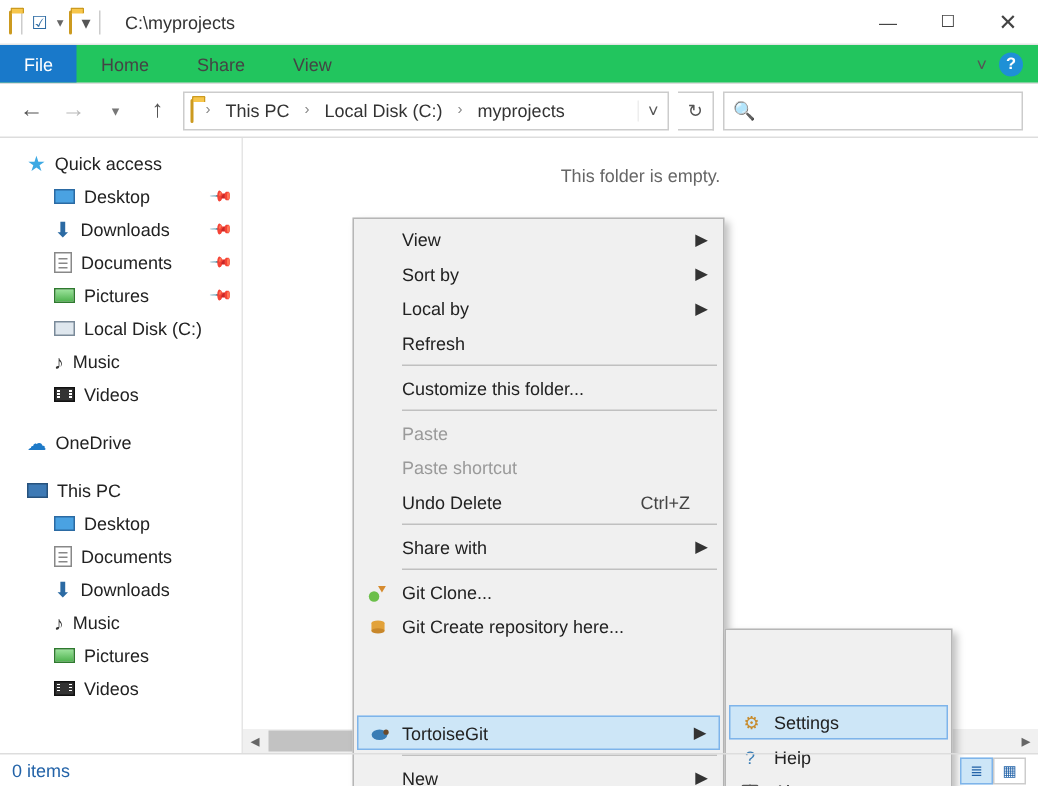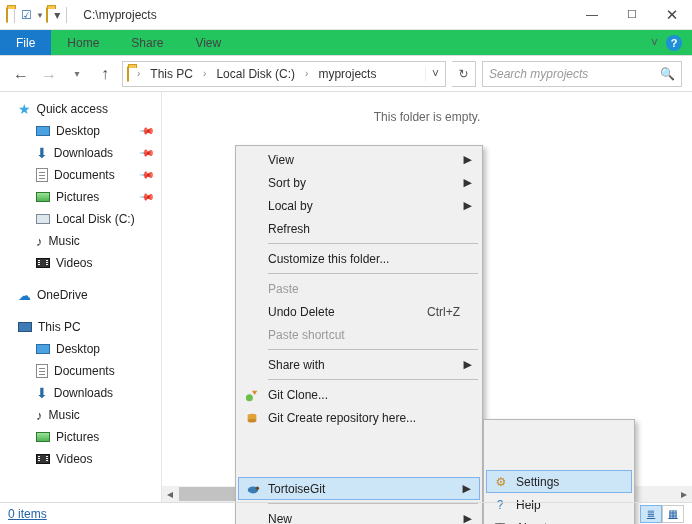--- a/index.html
+++ b/index.html
@@ -54,21 +54,21 @@
 .ctxmenu .row.disabled { color: #9a9a9a; }
 .ctxmenu .row.hover { background: #cde6f7; border: 1px solid #7eb4ea; padding: 0 27px 0 29px; height: 23px; margin-top: 48px; }
 .ctxmenu .row .arrow { position: absolute; right: 8px; font-size: 11px; color: #333; }
 .ctxmenu .row .sc { position: absolute; right: 20px; color: #444; }
 .ctxmenu .row .ic { position: absolute; left: 6px; width: 16px; height: 16px; display: flex; align-items: center; justify-content: center; }
 .ctxmenu .sep { height: 1px; background: #c0c0c0; margin: 3px 2px 3px 30px; }
 .mainctx { left: 235px; top: 145px; width: 248px; }
 .subctx { left: 483px; top: 419px; width: 152px; }
 
 
-.statusbar { position: absolute; bottom: 0; left: 0; right: 0; height: 22px; border-top: 1px solid #ddd; display: flex; align-items: center; padding: 0 8px; color: #2363a8; text-decoration: underline; }
+.statusbar { position: absolute; bottom: 0; left: 0; right: 0; height: 22px; border-top: 1px solid #ddd; display: flex; align-items: center; padding: 0 8px; color: #2363a8; }
 .statusbar .viewbtns { margin-left: auto; display: flex; gap: 0; }
 .statusbar .vb { width: 22px; height: 18px; border: 1px solid #ccc; display: flex; align-items: center; justify-content: center; font-size: 10px; }
 .statusbar .vb.active { background: #cde6f7; border-color: #7eb4ea; }
 
 
 .hscroll { position: absolute; bottom: 0; left: 0; right: 0; height: 16px; background: #f0f0f0; display: flex; align-items: center; }
 .hscroll .tr { background: #c2c2c2; height: 14px; }
 
 
 .i-folder { width: 16px; height: 12px; background: linear-gradient(#ffe9a2,#f7c64b); border: 1px solid #cc9a1f; border-radius: 1px; position: relative; }
@@ -131,21 +131,20 @@
     <span class="gt">›</span>
     <span class="crumb">This PC</span>
     <span class="gt">›</span>
     <span class="crumb">Local Disk (C:)</span>
     <span class="gt">›</span>
     <span class="crumb">myprojects</span>
     <span class="dd">˅</span>
   </div>
   <div class="refreshbtn">↻</div>
   <div class="searchbox">
-    <span class="ph">Search myprojects</span>
     <span style="color:#555;">🔍</span>
   </div>
 </div>
 
 <div class="bodyarea">
   <div class="navpane">
     <div class="navitem">
         <span class="i-star">★</span>
         <span>Quick access</span>
       </div>
@@ -245,26 +244,26 @@
       <span>Refresh</span>
     </div>
   <div class="sep"></div>
   <div class="row">
       <span>Customize this folder...</span>
     </div>
   <div class="sep"></div>
   <div class="row disabled">
       <span>Paste</span>
     </div>
+  <div class="row disabled">
+      <span>Paste shortcut</span>
+    </div>
   <div class="row">
       <span>Undo Delete</span>
       <span class="sc">Ctrl+Z</span>
-    </div>
-  <div class="row disabled">
-      <span>Paste shortcut</span>
     </div>
   <div class="sep"></div>
   <div class="row">
       <span>Share with</span>
       <span class="arrow">▶</span>
     </div>
   <div class="sep"></div>
   <div class="row">
       <span class="ic">
         <svg class="i-tgit" viewBox="0 0 16 16">

